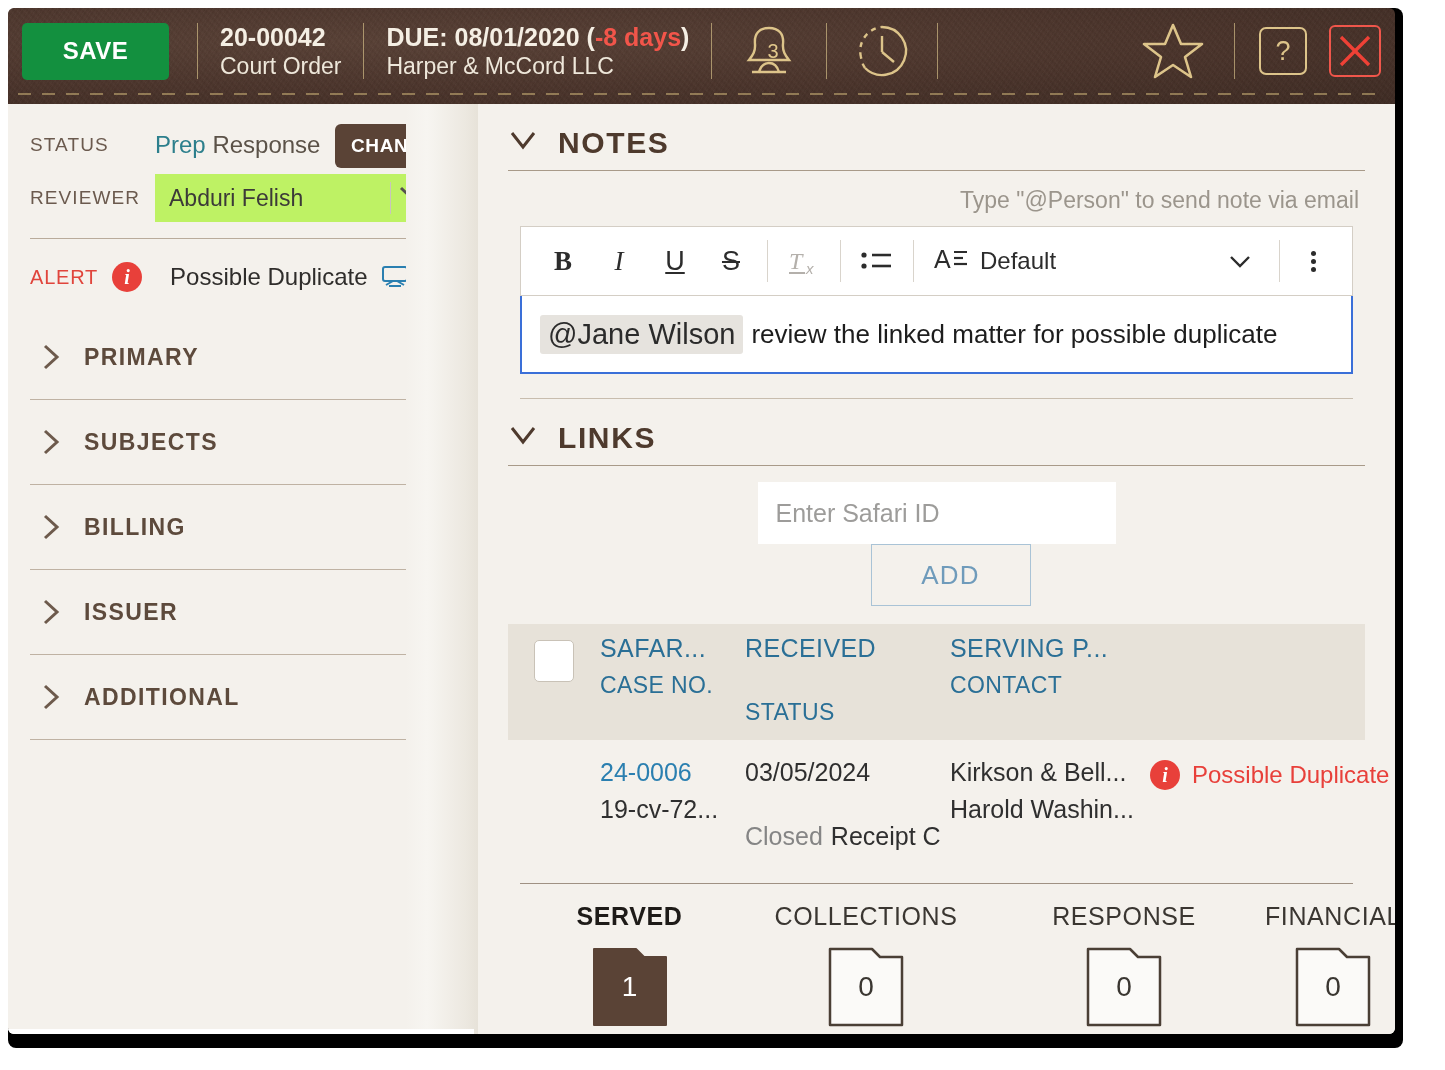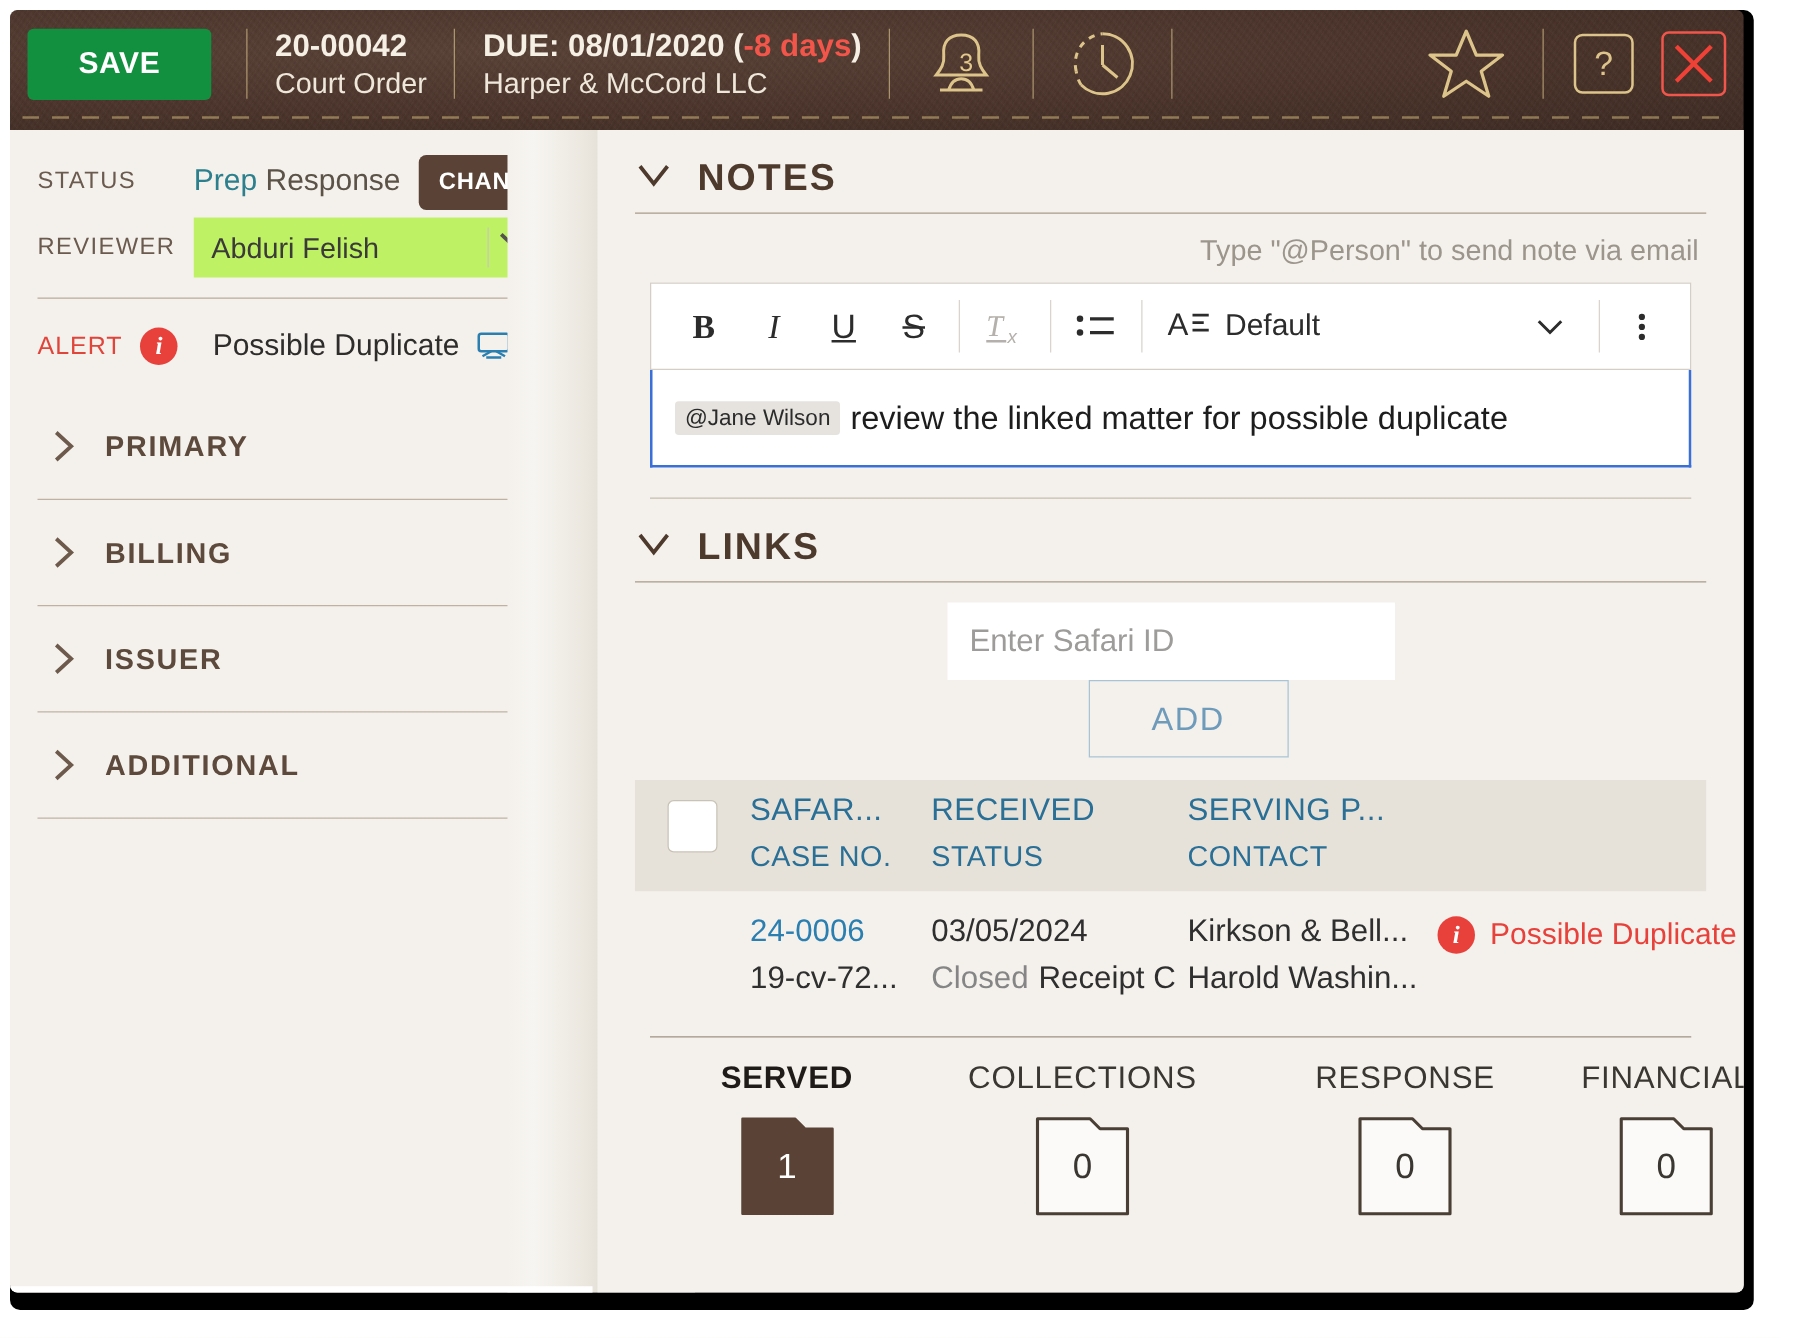--- a/index.html
+++ b/index.html
@@ -367,21 +367,21 @@
     border-top: none;
     display: flex;
     align-items: center;
     padding: 0 18px;
     cursor: text;
   }
   .mention-chip {
     background: #e6e3de;
     border-radius: 3px;
     padding: 3px 8px;
-    font-size: 18px;
+    font-size: 29px;
     color: #2b2b2b;
     margin-right: 8px;
     white-space: nowrap;
   }
   .note-text { font-size: 26px; color: #1d1d1d; white-space: nowrap; }
 
   .divider-line {
     height: 1px;
     background: #c8bdae;
     margin: 24px 12px 22px 12px;
@@ -432,21 +432,21 @@
     background: #ffffff;
     border: 1px solid #c9c2b7;
     border-radius: 5px;
     cursor: pointer;
   }
   .lt-col { display: flex; flex-direction: column; }
   .lt-h1 { font-size: 25px; color: #2a6f96; letter-spacing: 0.4px; white-space: nowrap; }
   .lt-h2 { font-size: 23px; color: #2a6f96; letter-spacing: 0.4px; margin-top: 9px; white-space: nowrap; }
 
   .col-safari { width: 145px; flex: none; }
-  .col-received { width: 205px; flex: none; }
+  .col-received { width: 205px; flex: none; gap: 27px; }
   .col-serving { width: 200px; flex: none; }
   .col-flag { flex: 1 1 auto; }
 
   .ltable-row {
     display: flex;
     padding: 18px 0 14px 0;
   }
   .lt-v1 { font-size: 25px; color: #2f2f2f; white-space: nowrap; }
   .lt-v1-link { color: #2a7fb0; cursor: pointer; }
   .lt-v2 { font-size: 25px; color: #2f2f2f; margin-top: 8px; white-space: nowrap; }
@@ -541,20 +541,28 @@
 
         <div class="accordion-item">
           <span class="acc-chevron">
             <svg width="22" height="30" viewBox="0 0 22 30">
                 <polyline points="5,4 17,15 5,26" fill="none" stroke="#6d5a4c" stroke-width="3"></polyline>
               </svg>
           </span>
           <span class="acc-label">PRIMARY</span>
         </div>
 
+        <div class="accordion-item">
+          <span class="acc-chevron">
+            <svg width="22" height="30" viewBox="0 0 22 30">
+                <polyline points="5,4 17,15 5,26" fill="none" stroke="#6d5a4c" stroke-width="3"></polyline>
+              </svg>
+          </span>
+          <span class="acc-label">SUBJECTS</span>
+        </div>
 
         <div class="accordion-item">
           <span class="acc-chevron">
             <svg width="22" height="30" viewBox="0 0 22 30">
                 <polyline points="5,4 17,15 5,26" fill="none" stroke="#6d5a4c" stroke-width="3"></polyline>
               </svg>
           </span>
           <span class="acc-label">BILLING</span>
         </div>
 

